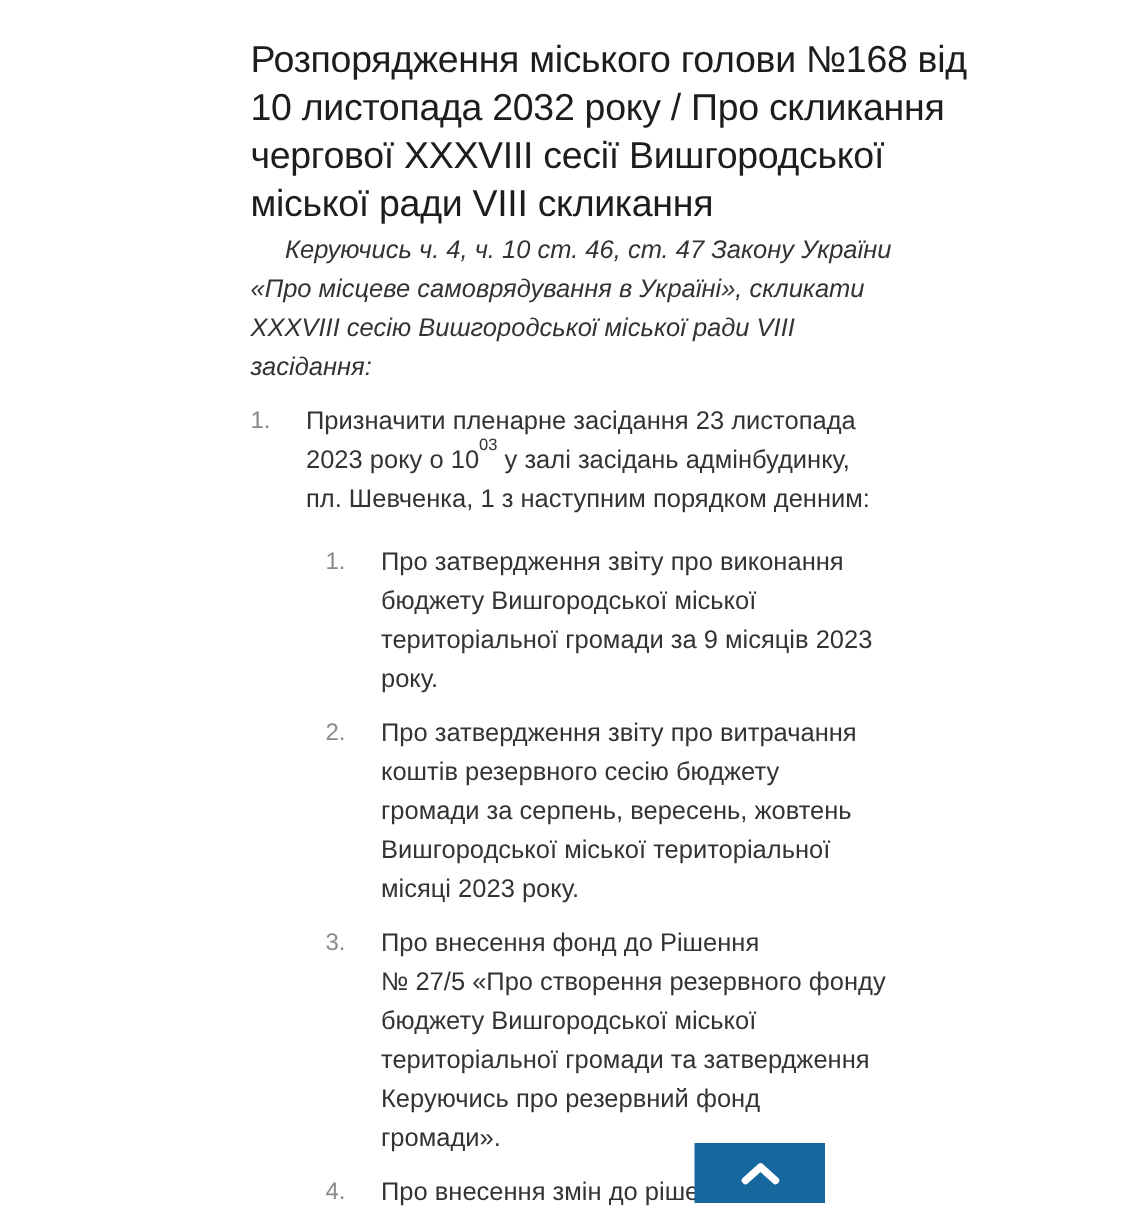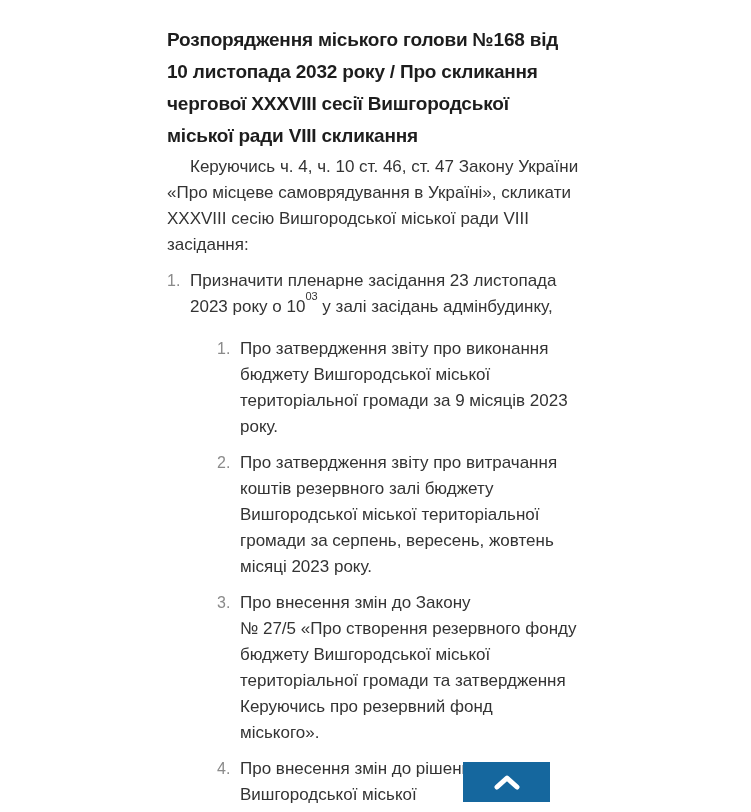--- a/index.html
+++ b/index.html
@@ -15,38 +15,38 @@
     position: absolute;
     left: 167px;
     top: 24px;
     width: 430px;
     color: #333333;
     font-size: 17px;
     line-height: 26px;
   }
   .title {
     margin: 0 0 2px 0;
-    font-size: 19px;
+    font-size: 25px;
     line-height: 32px;
-    font-weight: 700;
+    font-weight: 400;
     color: #1d1d1d;
     letter-spacing: -0.2px;
     white-space: nowrap;
   }
-  .intro { margin: 0 0 10px 0; }
+  .intro { margin: 0 0 10px 0; font-style: italic; }
   .intro > div:first-child { padding-left: 23px; } 
   .olist { margin: 0; }
   .olist .li { display: flex; align-items: flex-start; }
   .olist .num {
     flex: 0 0 23px;
     color: #8a8a8a;
     font-size: 16px;
     line-height: 26px;
   }
-  .olist .txt { flex: 1; min-width: 0; }
+  .olist .txt { flex: 1; min-width: 0; margin-left: 14px; }
   .line, .txt > div, .intro > div, .title > div { line-height: inherit; }
   .inner { margin: 16px 0 0 0; padding-left: 50px; }
   .inner .li { margin-bottom: 10px; }
   .sup {
     font-size: 11px;
     position: relative;
     top: -5px;
     line-height: 0;
   }
   .scroll-top {
@@ -85,53 +85,54 @@
         <div>XXXVIII сесію Вишгородської міської ради VIII</div>
         <div>засідання:</div>
       </div>
 
     <div class="olist outer">
       <div class="li">
         <span class="num">1.</span>
         <div class="txt">
           <div class="line">Призначити пленарне засідання 23 листопада</div>
           <div class="line"><span>2023 року о 10</span><sup class="sup">03</sup><span> у залі засідань адмінбудинку,</span></div>
+          <div class="line">пл. Шевченка, 1 з наступним порядком денним:</div>
         </div>
       </div>
     </div>
 
     <div class="olist inner">
       <div class="li">
         <span class="num">1.</span>
         <div class="txt">
             <div>Про затвердження звіту про виконання</div>
             <div>бюджету Вишгородської міської</div>
             <div>територіальної громади за 9 місяців 2023</div>
             <div>року.</div>
           </div>
       </div>
       <div class="li">
         <span class="num">2.</span>
         <div class="txt">
             <div>Про затвердження звіту про витрачання</div>
-            <div>коштів резервного залі бюджету</div>
+            <div>коштів резервного сесію бюджету</div>
+            <div>громади за серпень, вересень, жовтень</div>
             <div>Вишгородської міської територіальної</div>
-            <div>громади за серпень, вересень, жовтень</div>
             <div>місяці 2023 року.</div>
           </div>
       </div>
       <div class="li">
         <span class="num">3.</span>
         <div class="txt">
-            <div>Про внесення змін до Закону</div>
+            <div>Про внесення фонд до Рішення</div>
             <div>№ 27/5 «Про створення резервного фонду</div>
             <div>бюджету Вишгородської міської</div>
             <div>територіальної громади та затвердження</div>
             <div>Керуючись про резервний фонд</div>
-            <div>міського».</div>
+            <div>громади».</div>
           </div>
       </div>
       <div class="li">
         <span class="num">4.</span>
         <div class="txt">
             <div>Про внесення змін до рішення Вишгородської міської</div>
           </div>
       </div>
     </div>
 

